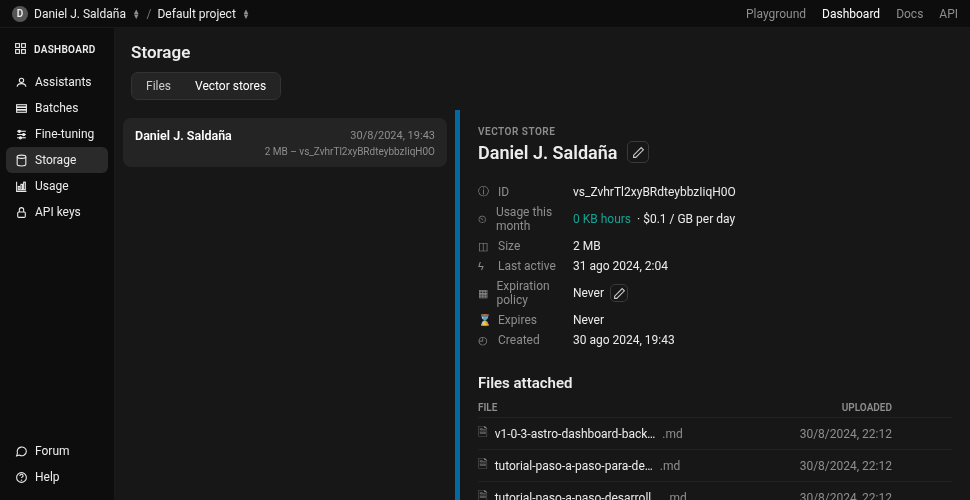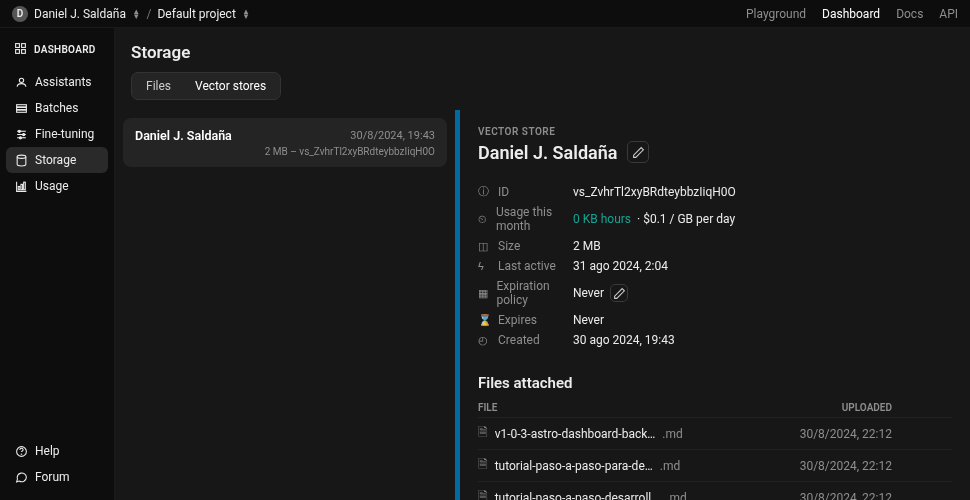--- a/index.html
+++ b/index.html
@@ -134,38 +134,47 @@
       <span class="icn">
           <svg viewBox="0 0 24 24" fill="none" stroke="currentColor" stroke-width="2">
             <path d="M3 3v18h18"></path>
             <rect x="6" y="12" width="3" height="6"></rect>
             <rect x="11" y="8" width="3" height="10"></rect>
             <rect x="16" y="4" width="3" height="14"></rect>
           </svg>
         </span>
       <span>Usage</span>
     </div>
+    <div class="sidebar-item">
+      <span class="icn">
+          <svg viewBox="0 0 24 24" fill="none" stroke="currentColor" stroke-width="2">
+            <rect x="5" y="11" width="14" height="10" rx="2"></rect>
+            <path d="M8 11V7a4 4 0 018 0v4"></path>
+          </svg>
+        </span>
+      <span>API keys</span>
+    </div>
     <div class="sidebar-bottom">
+      <div class="sidebar-item">
+        <span class="icn">
+            <svg viewBox="0 0 24 24" fill="none" stroke="currentColor" stroke-width="2">
+              <path d="M21 11.5a8.5 8.5 0 01-13 7L3 20l1.5-5A8.5 8.5 0 1121 11.5z"></path>
+            </svg>
+          </span>
+        <span>Forum</span>
+      </div>
       <div class="sidebar-item">
         <span class="icn">
             <svg viewBox="0 0 24 24" fill="none" stroke="currentColor" stroke-width="2">
               <circle cx="12" cy="12" r="9"></circle>
               <path d="M9 9a3 3 0 116 0c0 2-3 2-3 4"></path>
               <circle cx="12" cy="17" r="0.5" fill="currentColor"></circle>
             </svg>
           </span>
         <span>Help</span>
-      </div>
-      <div class="sidebar-item">
-        <span class="icn">
-            <svg viewBox="0 0 24 24" fill="none" stroke="currentColor" stroke-width="2">
-              <path d="M21 11.5a8.5 8.5 0 01-13 7L3 20l1.5-5A8.5 8.5 0 1121 11.5z"></path>
-            </svg>
-          </span>
-        <span>Forum</span>
       </div>
     </div>
   </div>
 
   <div class="main">
     <div class="main-header">
       <div class="page-title">Storage</div>
       <div class="tabs">
         <div class="tab">Files</div>
         <div class="tab active">Vector stores</div>

